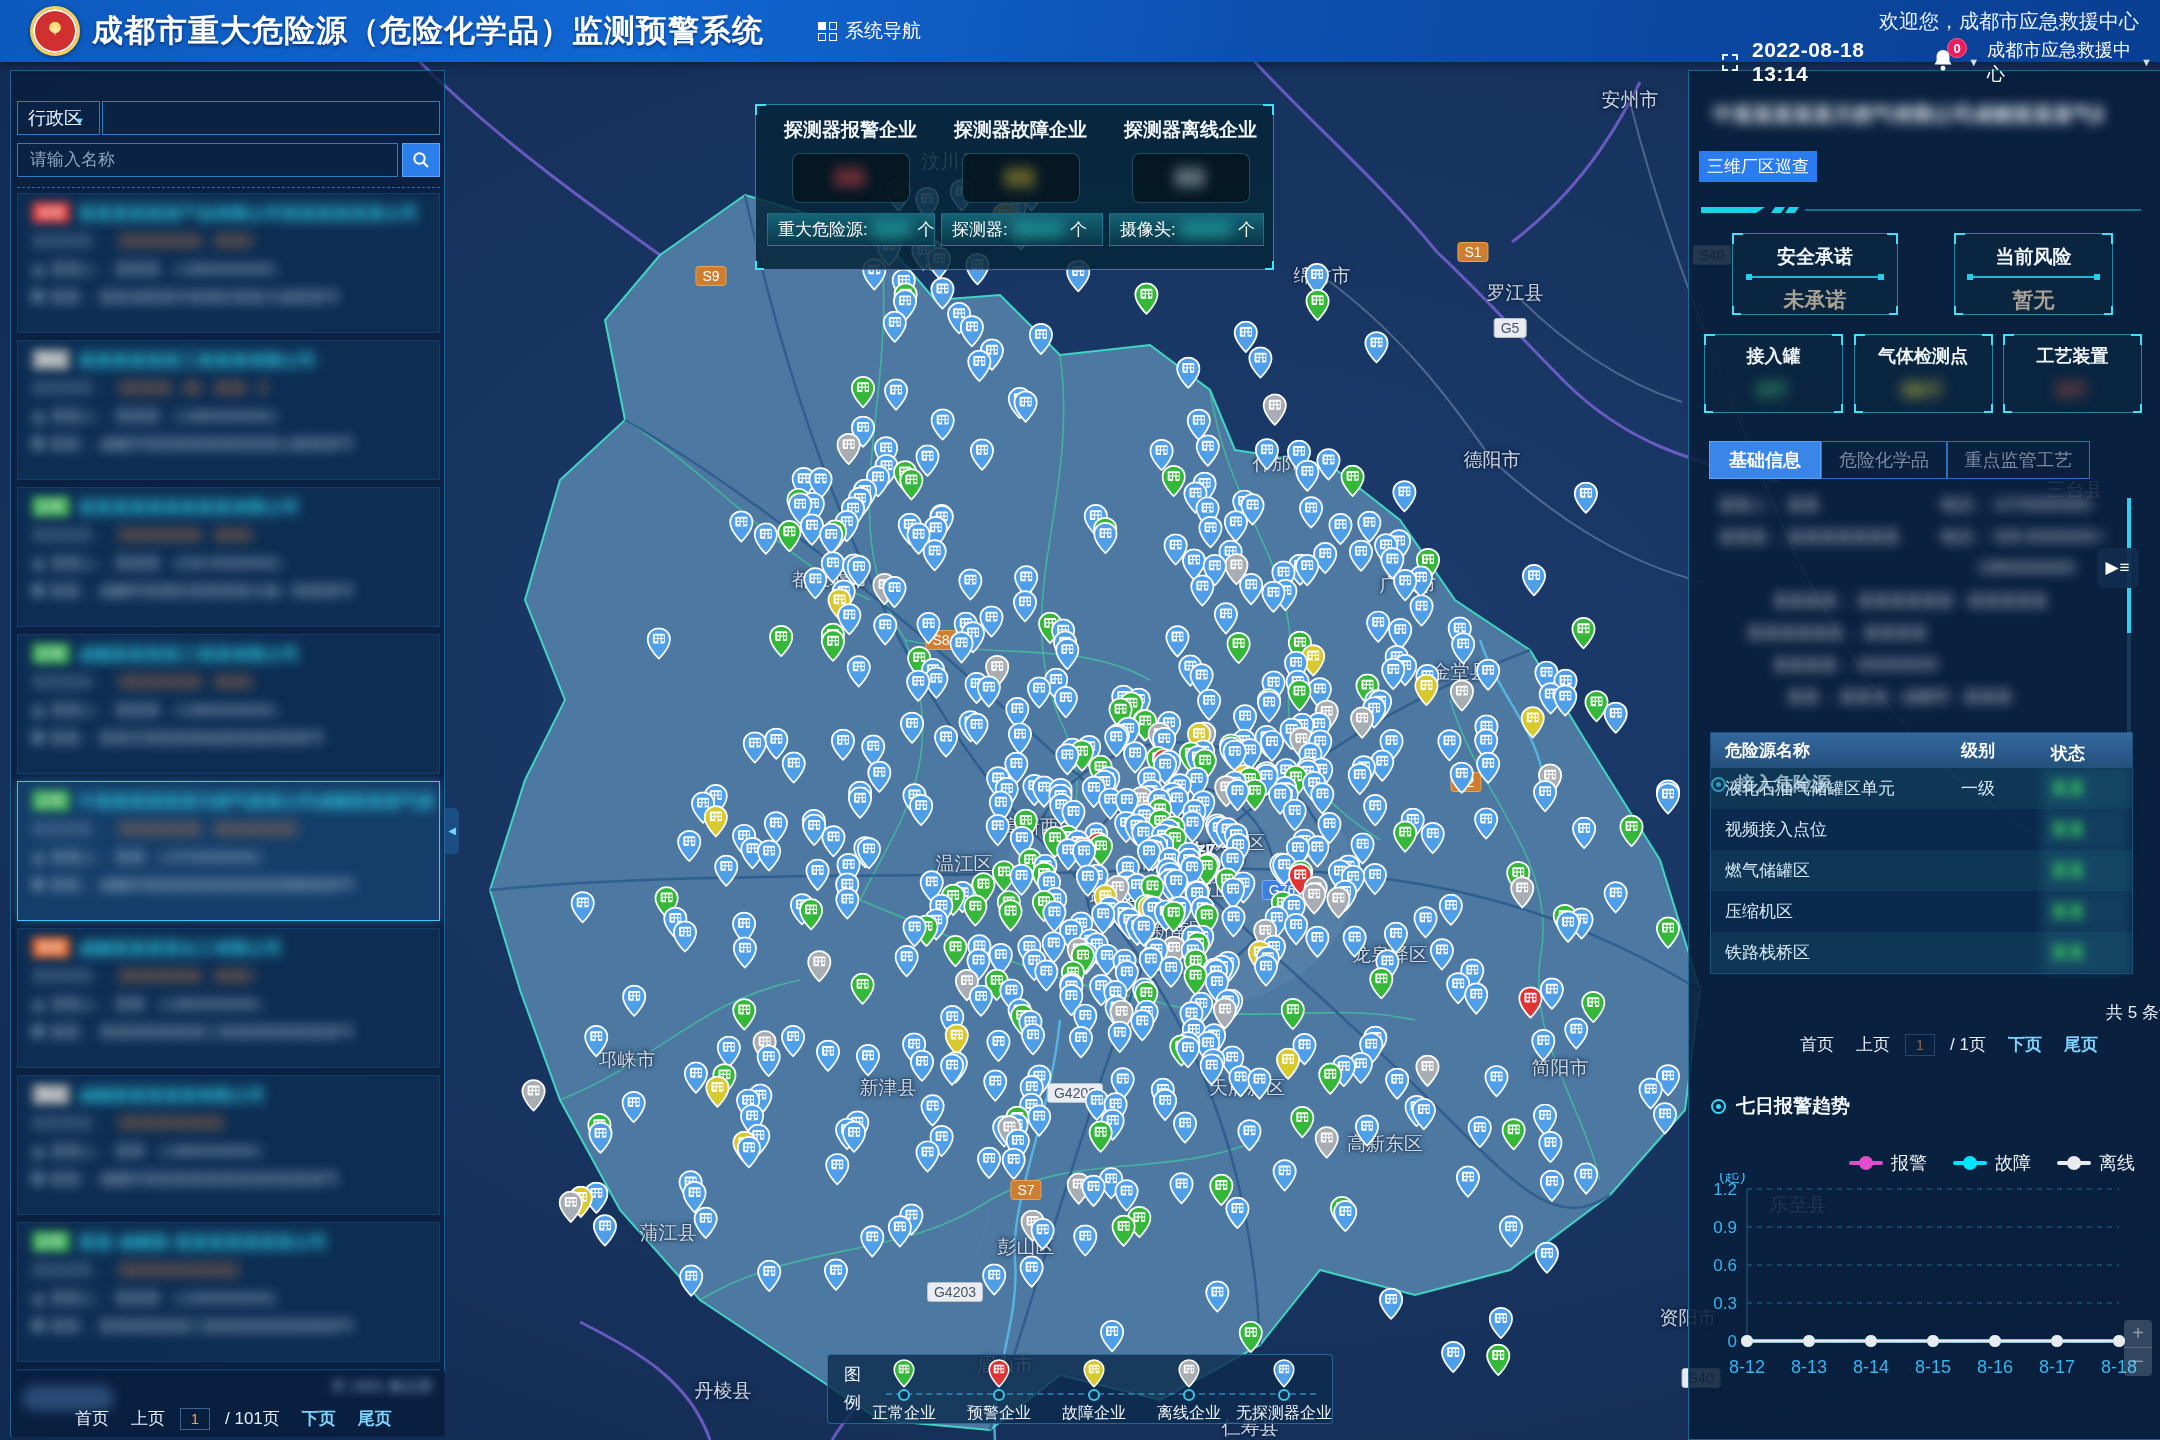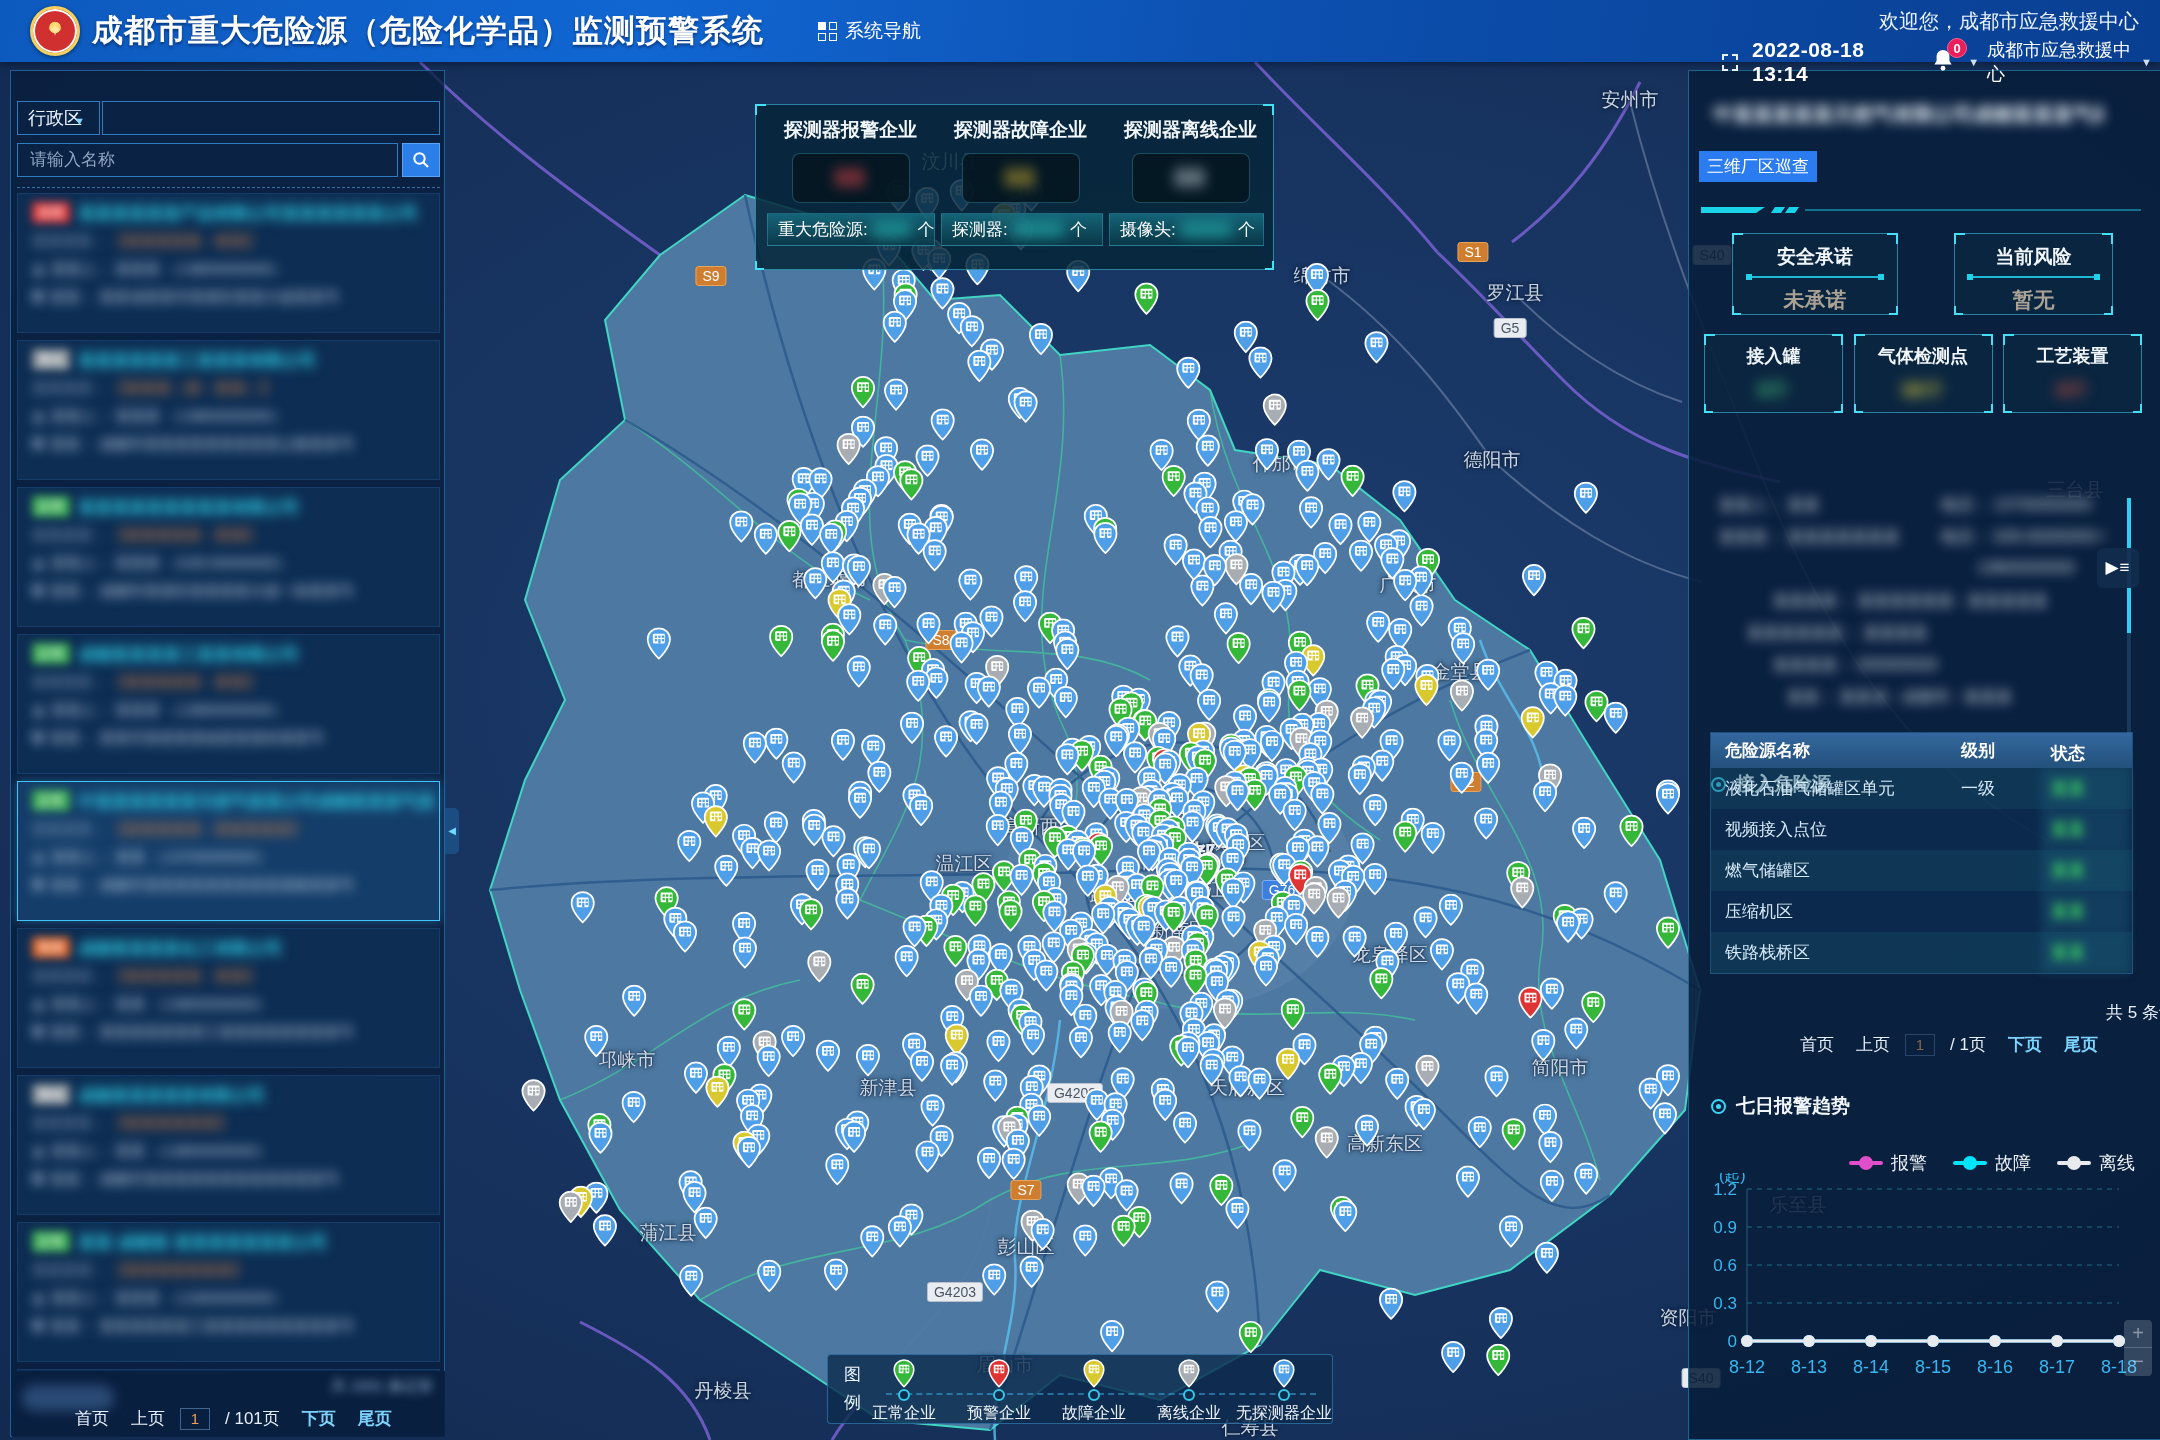--- a/index.html
+++ b/index.html
@@ -1246,20 +1246,25 @@
           <div class="t">气体检测点</div>
           <div class="v blur7" style="color: rgb(207, 194, 58);">98个</div>
         </div>
         <div class="mini-card tech" style="left: 314px;">
           <span class="bl"></span>
           <span class="br"></span>
           <div class="t">工艺装置</div>
           <div class="v blur7" style="color: rgb(212, 84, 60);">8个</div>
         </div>
       </div>
+    <div class="rp-tabs" id="rp-tabs">
+        <div class="rp-tab active" style="width: 112px;">基础信息</div>
+        <div class="rp-tab" style="width: 126px;">危险化学品</div>
+        <div class="rp-tab" style="width: 143px;">重点监管工艺</div>
+      </div>
     <div id="info-lines">
         <div class="info-line blur6" style="left: 30px; top: 424px;">某某人： 某某</div>
         <div class="info-line blur6" style="left: 252px; top: 424px;">电话： 13700000000</div>
         <div class="info-line blur6" style="left: 30px; top: 456px;">某某某： 某某某某某某某</div>
         <div class="info-line blur6" style="left: 252px; top: 456px;">电话： 028-00000000 /</div>
         <div class="info-line blur6" style="left: 288px; top: 488px;">13800000000</div>
         <div class="info-line blur6" style="left: 84px; top: 520px;">某某某某： 某某某某某某 - 某某某某某</div>
         <div class="info-line blur6" style="left: 58px; top: 552px;">某某某某某某： 某某某某</div>
         <div class="info-line blur6" style="left: 84px; top: 584px;">某某某某： 000000000</div>
         <div class="info-line blur6" style="left: 98px; top: 616px;">某某： 某某省 - 成都市 - 某某某</div>

